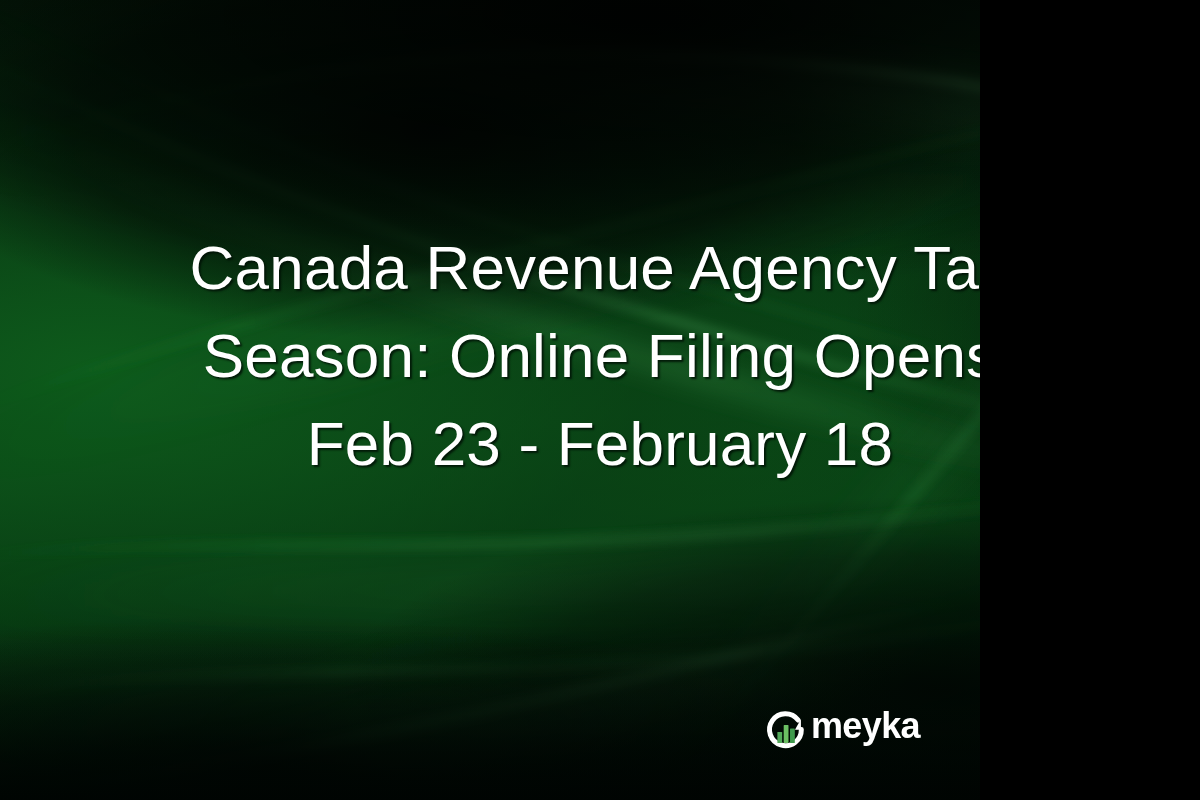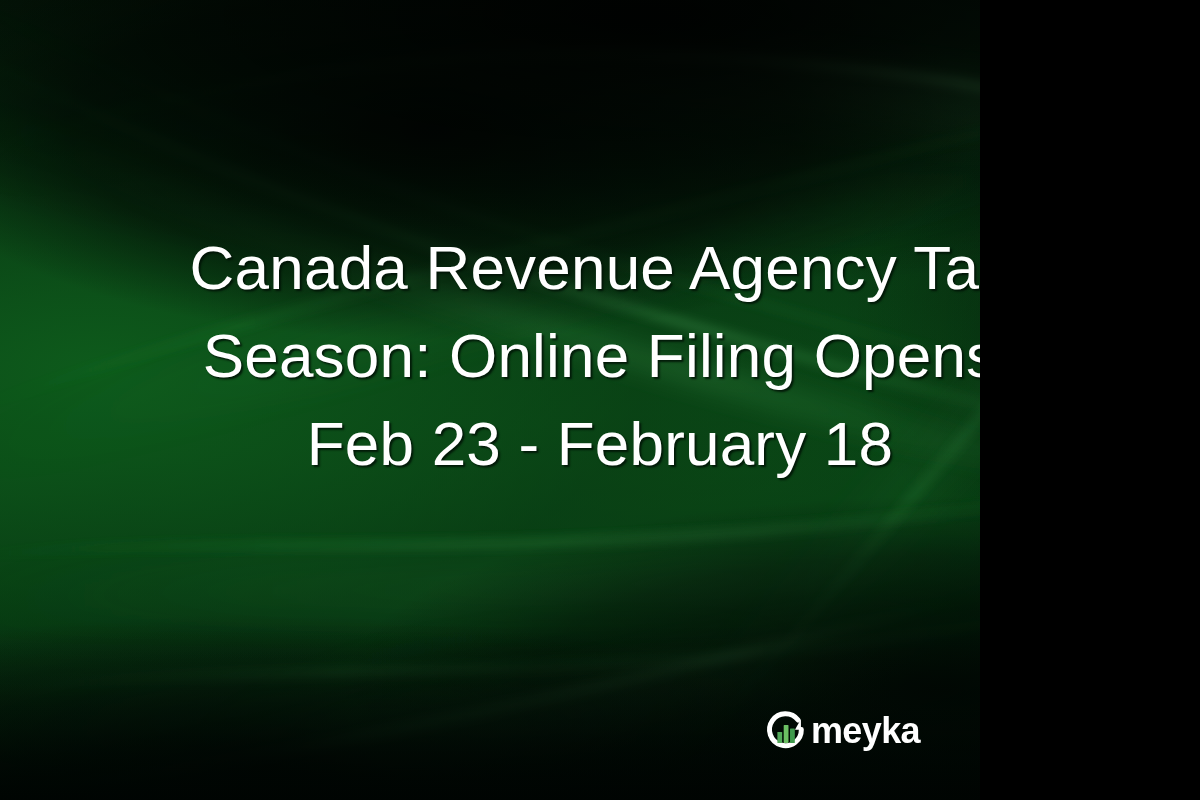--- a/index.html
+++ b/index.html
@@ -86,21 +86,21 @@
     box-sizing: border-box;
     white-space: pre-line;
   }
 
   
   #logo {
     position: absolute;
     right: 56px;
     bottom: 46px;
     display: flex;
-    align-items: center;
+    align-items: flex-start;
     gap: 6px;
   }
   #logo-mark {
     width: 46px;
     height: 46px;
     display: block;
     flex: 0 0 auto;
   }
   #logo-word {
     color: #ffffff;

